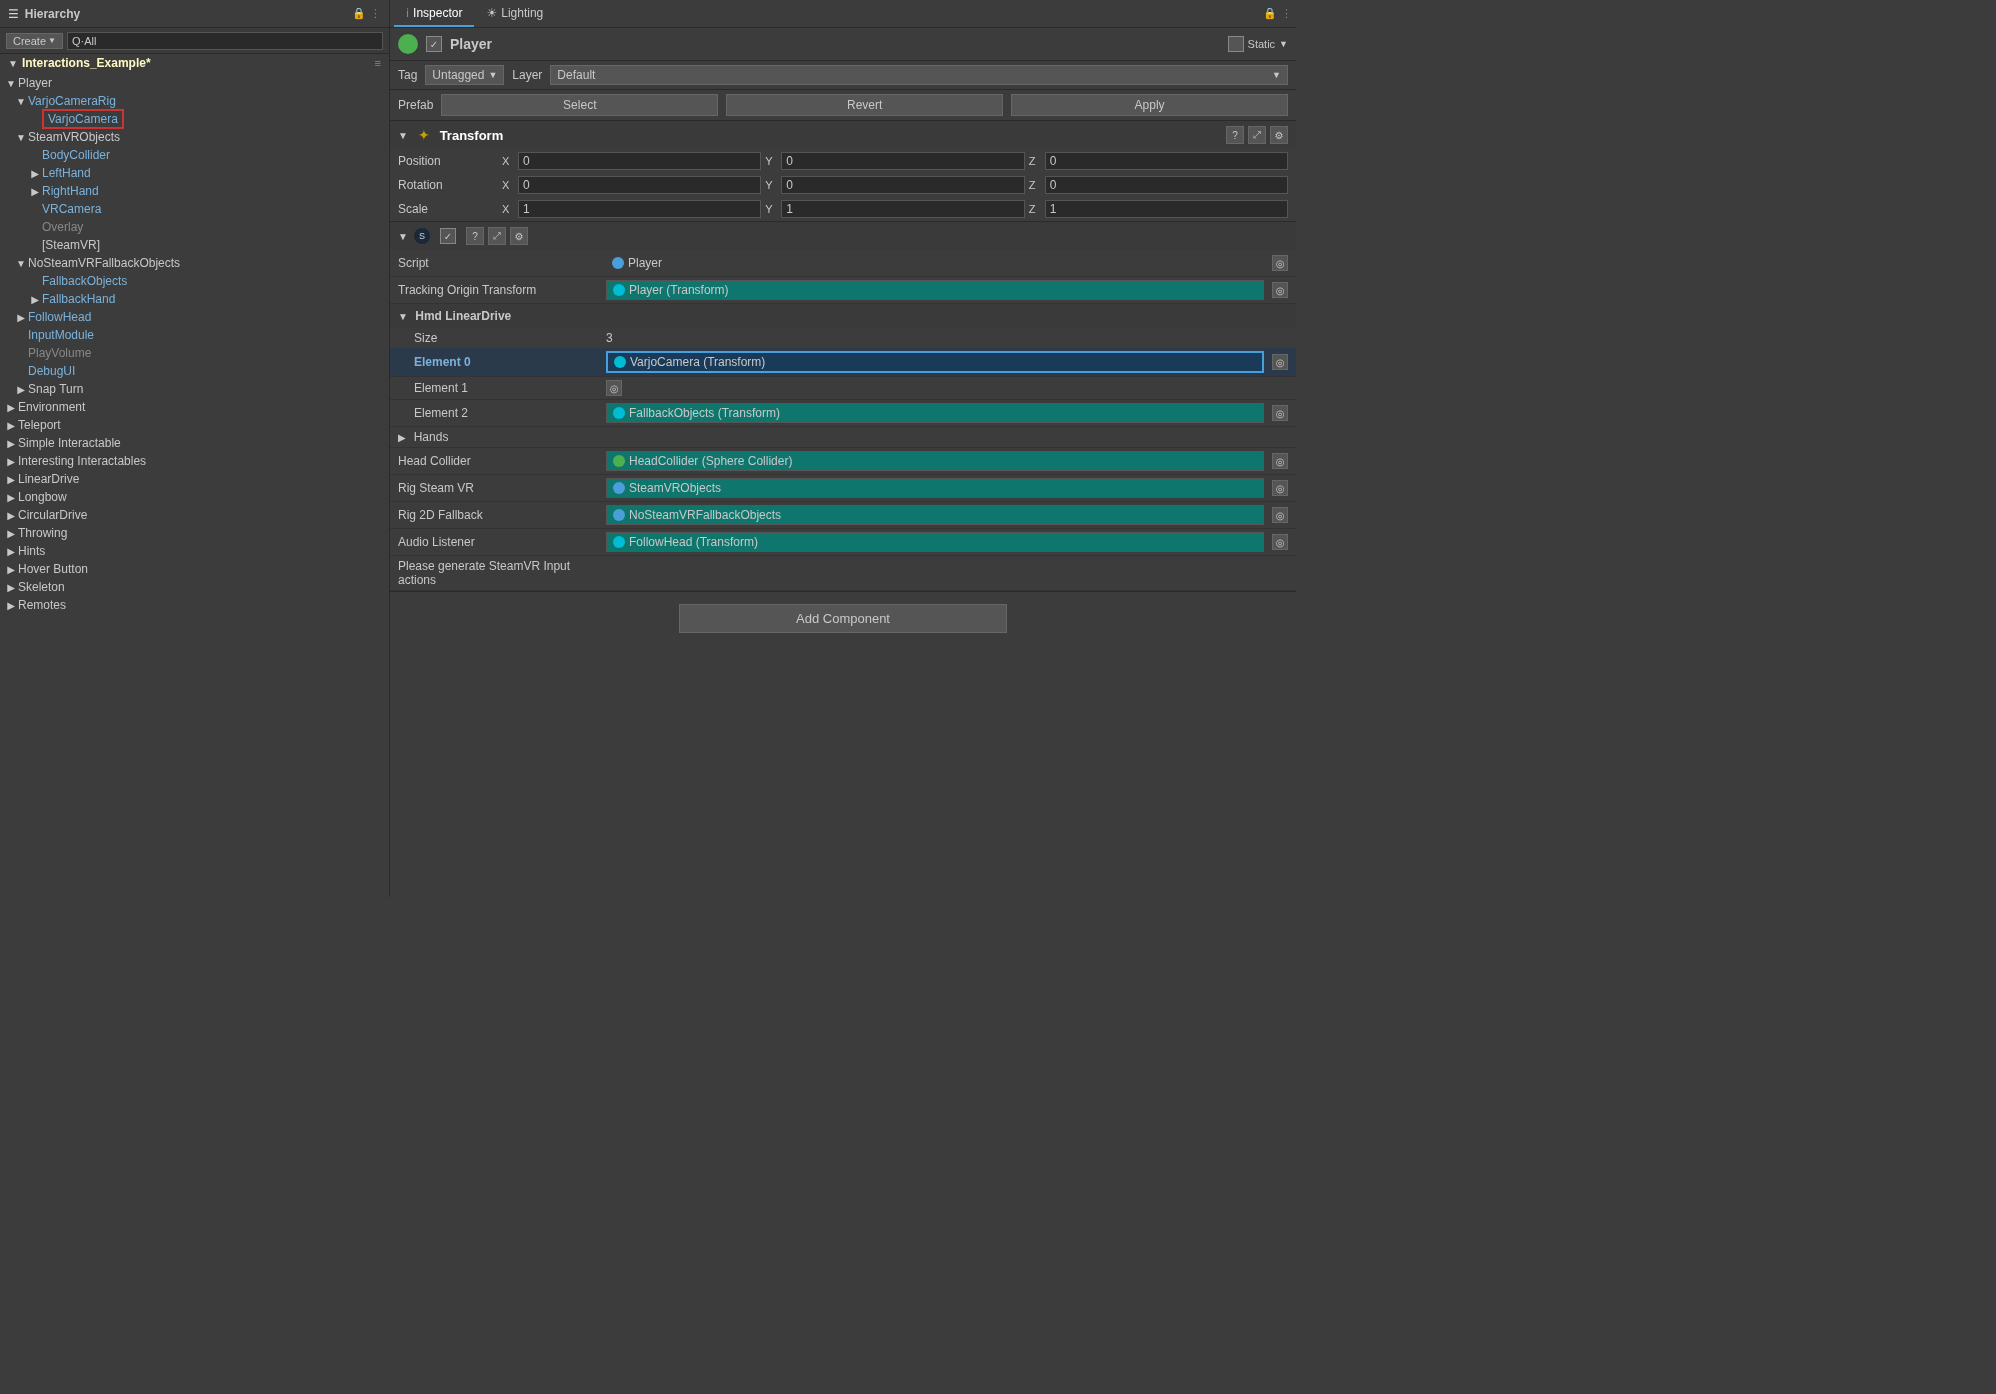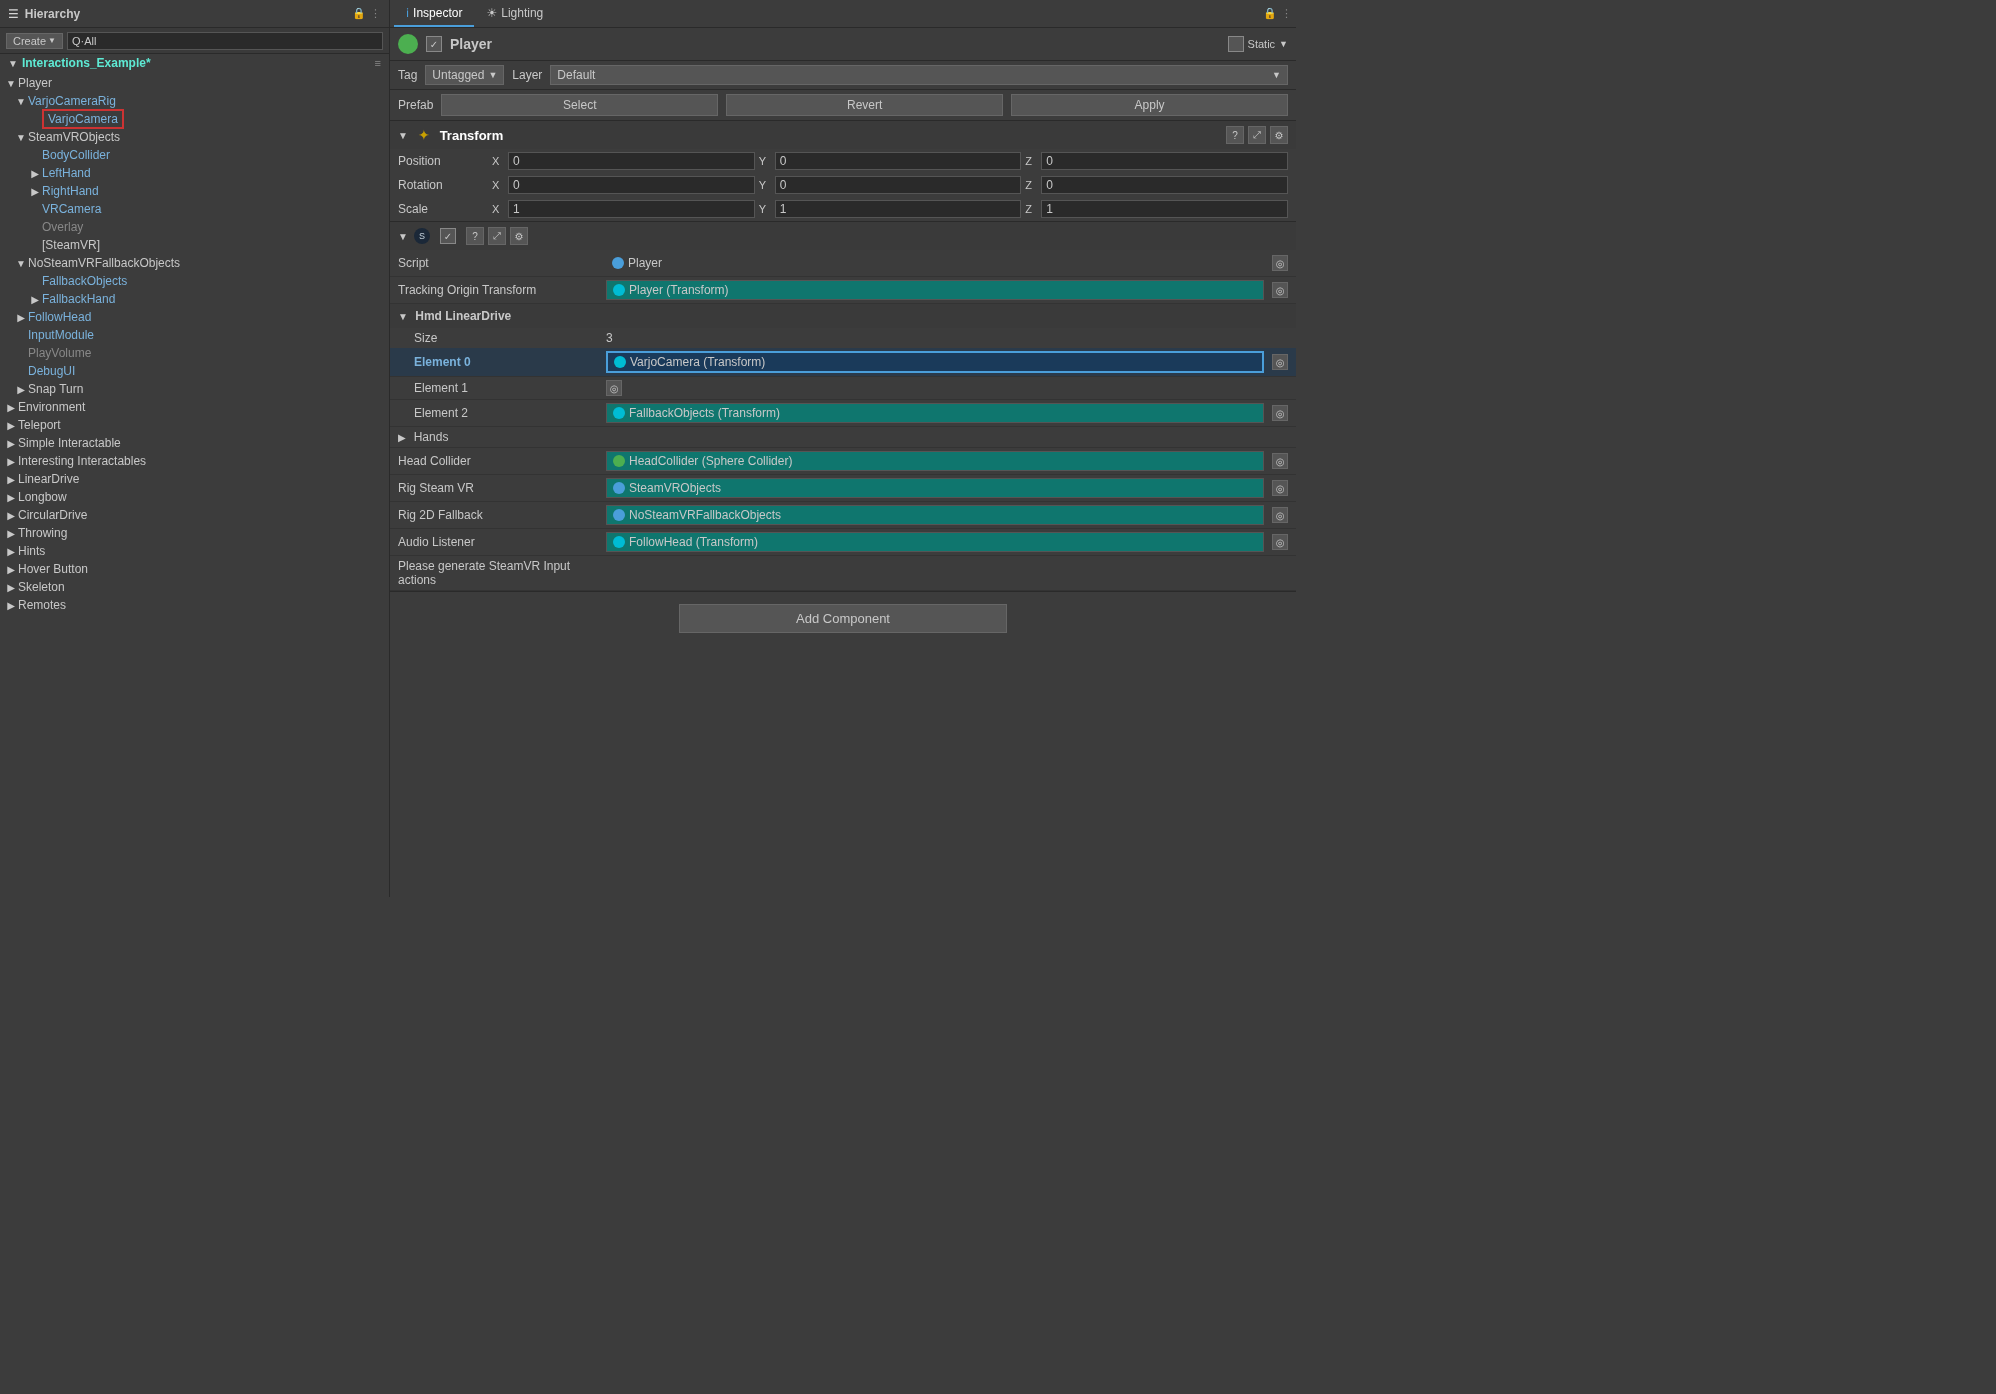--- a/index.html
+++ b/index.html
@@ -283,21 +283,21 @@
       display: flex;
       align-items: center;
       justify-content: center;
       cursor: pointer;
     }
 
     .transform-row {
       display: flex;
       align-items: center;
       padding: 3px 8px;
-      gap: 14px;
+      gap: 24px;
     }
 
     .transform-label {
       width: 80px;
       font-size: 12px;
       color: #c8c8c8;
     }
 
     .xyz-group {
       display: flex;
@@ -518,21 +518,21 @@
     <div class="hierarchy-toolbar">
       <button class="create-btn">
         <span>Create</span>
         <span style="font-size:8px;">▼</span>
       </button>
       <input class="search-box" type="text" value="Q·All" style="">
     </div>
 
     <div class="scene-name">
       <span style="font-size:10px; color:#c8c8c8;">▼</span>
-      <span style="font-size:12px; font-weight:bold; color:#5eead4;">Interactions_Example*</span>
+      <span style="font-size:12px; font-weight:bold; color:#fef9c3;">Interactions_Example*</span>
       <span style="margin-left:auto; font-size:11px; color:#888;">≡</span>
     </div>
 
     <div class="hierarchy-content">
 
       <div class="tree-item">
         <span class="indent" style="width:4px;"></span>
         <span class="arrow">▼</span>
         <span class="item-label item-white">Player</span>
       </div>

